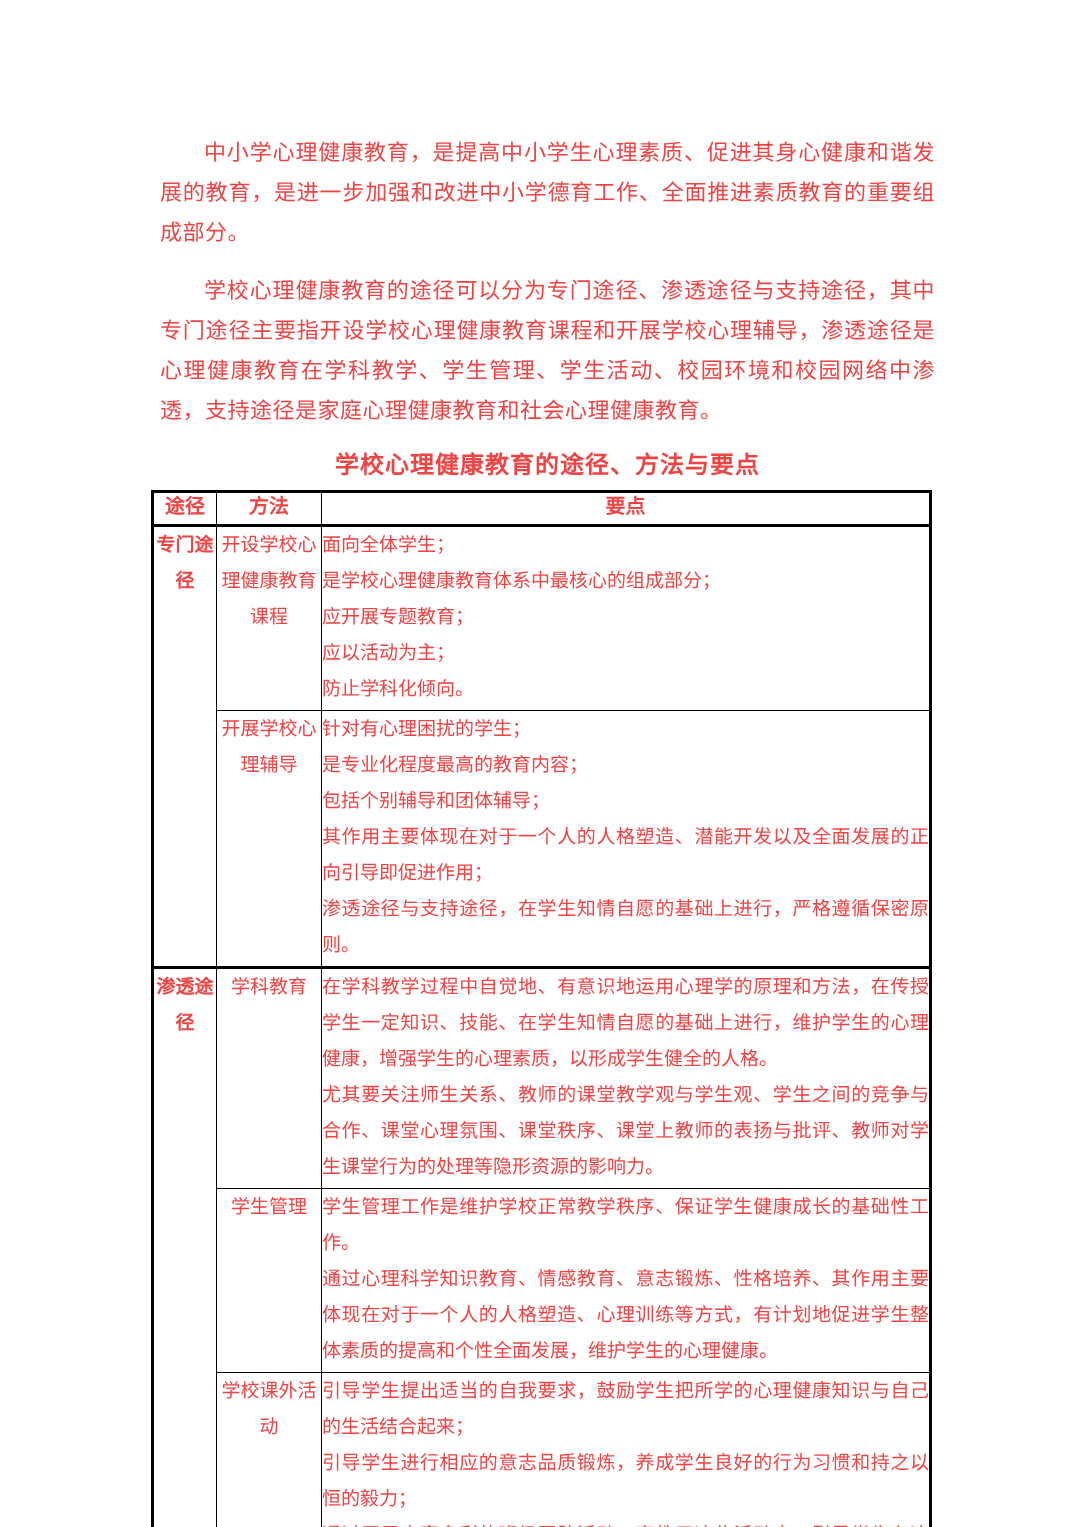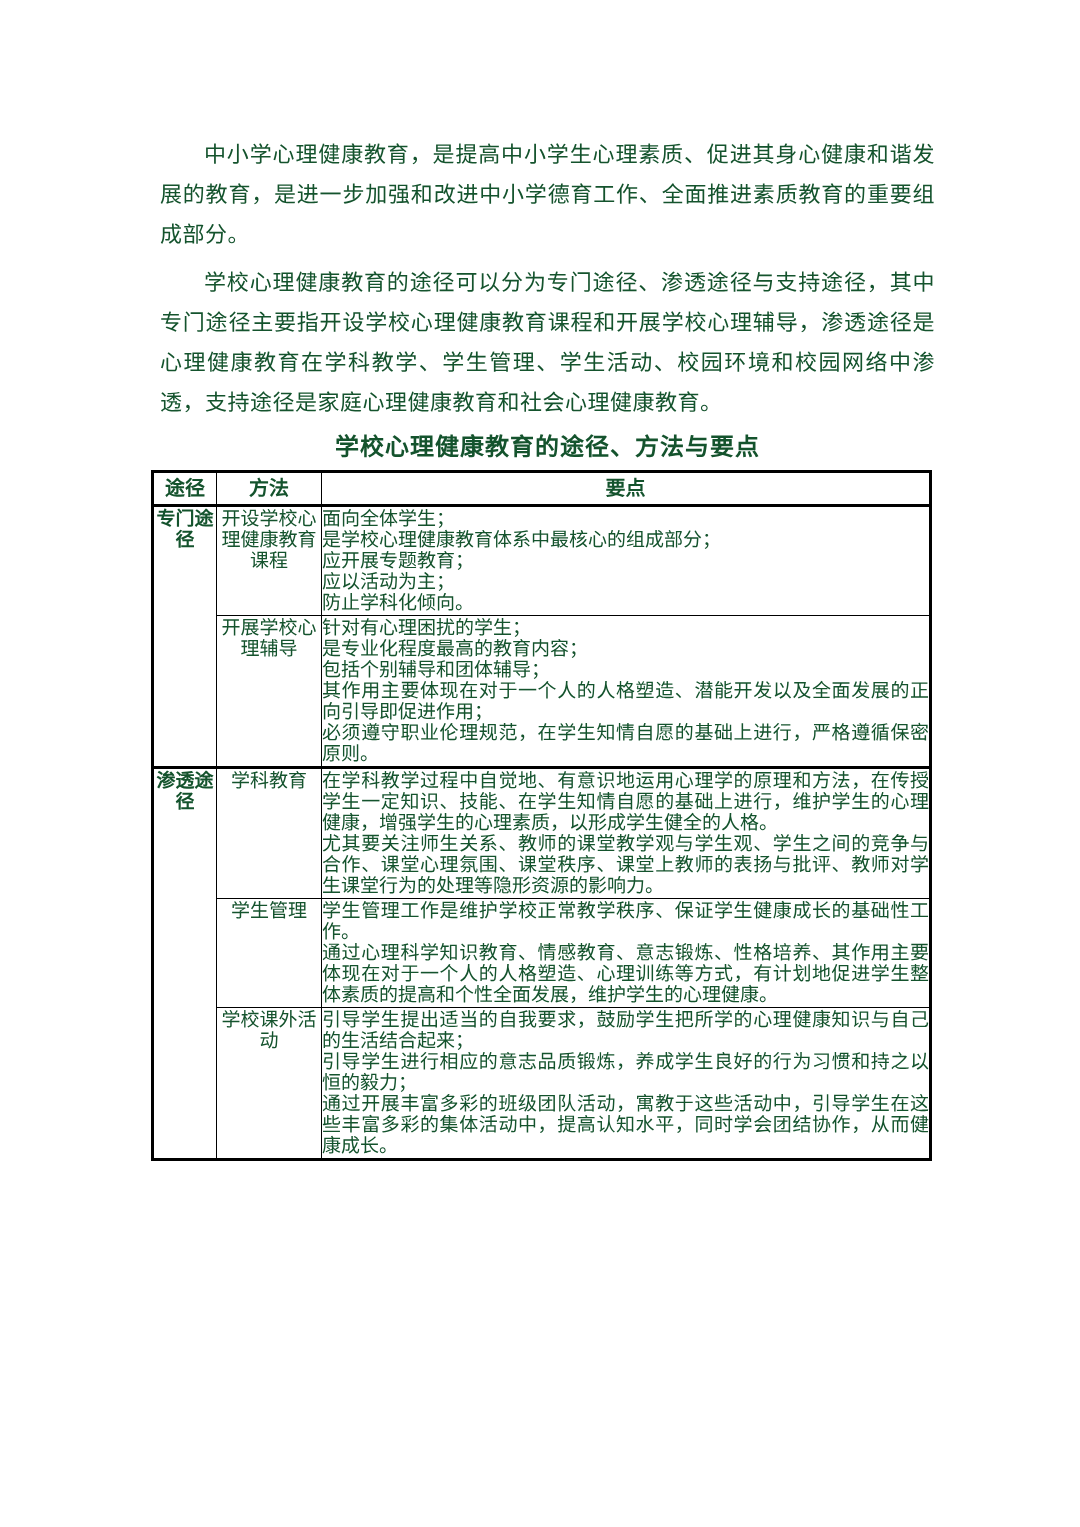--- a/index.html
+++ b/index.html
@@ -1,40 +1,40 @@
 <!DOCTYPE html>
 <html lang="zh-CN"><head>
 <meta charset="utf-8">
 <style>
   html, body { margin: 0; padding: 0; background: #ffffff; }
   .page {
     position: relative;
     width: 1080px;
     height: 1527px;
     background: #ffffff;
-    color: #14532d;
-    font-family: Liberation Serif, serif;
+    color: #ef4444;
+    font-family: Liberation Mono, monospace;
     overflow: hidden;
   }
   .content {
     padding-top: 135px;
     margin-left: 160px;
     width: 775px;
   }
   .body-para {
     margin: 0;
     font-size: 22px;
     line-height: 40px;
     text-align: justify;
     text-indent: 2em;
     letter-spacing: 0.5px;
   }
-  .body-para + .body-para { margin-top: 8px; }
+  .body-para + .body-para { margin-top: 18px; }
   .table-title {
-    margin: 6px 0 0 0;
+    margin: 16px 0 0 0;
     font-size: 24px;
     font-weight: bold;
     line-height: 36px;
     text-align: center;
     letter-spacing: 1px;
   }
   table.pathways {
     margin-top: 5px;
     margin-left: -9px;
     border-collapse: collapse;
@@ -51,21 +51,21 @@
     border-bottom: 3px solid #000;
     font-weight: bold;
     font-size: 20px;
     text-align: center;
     padding: 1px 0 2px 0;
     line-height: 28px;
   }
   table.pathways td {
     border: 1px solid #000;
     vertical-align: top;
-    line-height: 21px;
+    line-height: 36px;
     padding: 1px 0 2px 0;
   }
   tr.section-start td { border-top: 3px solid #000; }
   td.path-cell {
     font-weight: bold;
     text-align: center;
     padding: 1px 6px 2px 6px;
   }
   td.method-cell {
     padding: 1px 8px 2px 10px;
@@ -111,21 +111,21 @@
 应开展专题教育；
 应以活动为主；
 防止学科化倾向。</td>
         </tr>
         <tr>
           <td class="method-cell">开展学校心理辅导</td>
           <td class="points-cell">针对有心理困扰的学生；
 是专业化程度最高的教育内容；
 包括个别辅导和团体辅导；
 其作用主要体现在对于一个人的人格塑造、潜能开发以及全面发展的正向引导即促进作用；
-必须遵守职业伦理规范，在学生知情自愿的基础上进行，严格遵循保密原则。</td>
+渗透途径与支持途径，在学生知情自愿的基础上进行，严格遵循保密原则。</td>
         </tr>
         <tr class="section-start">
           <td class="path-cell" rowspan="3">渗透途径</td>
           <td class="method-cell">学科教育</td>
           <td class="points-cell">在学科教学过程中自觉地、有意识地运用心理学的原理和方法，在传授学生一定知识、技能、在学生知情自愿的基础上进行，维护学生的心理健康，增强学生的心理素质，以形成学生健全的人格。
 尤其要关注师生关系、教师的课堂教学观与学生观、学生之间的竞争与合作、课堂心理氛围、课堂秩序、课堂上教师的表扬与批评、教师对学生课堂行为的处理等隐形资源的影响力。</td>
         </tr>
         <tr>
           <td class="method-cell">学生管理</td>
           <td class="points-cell">学生管理工作是维护学校正常教学秩序、保证学生健康成长的基础性工作。

